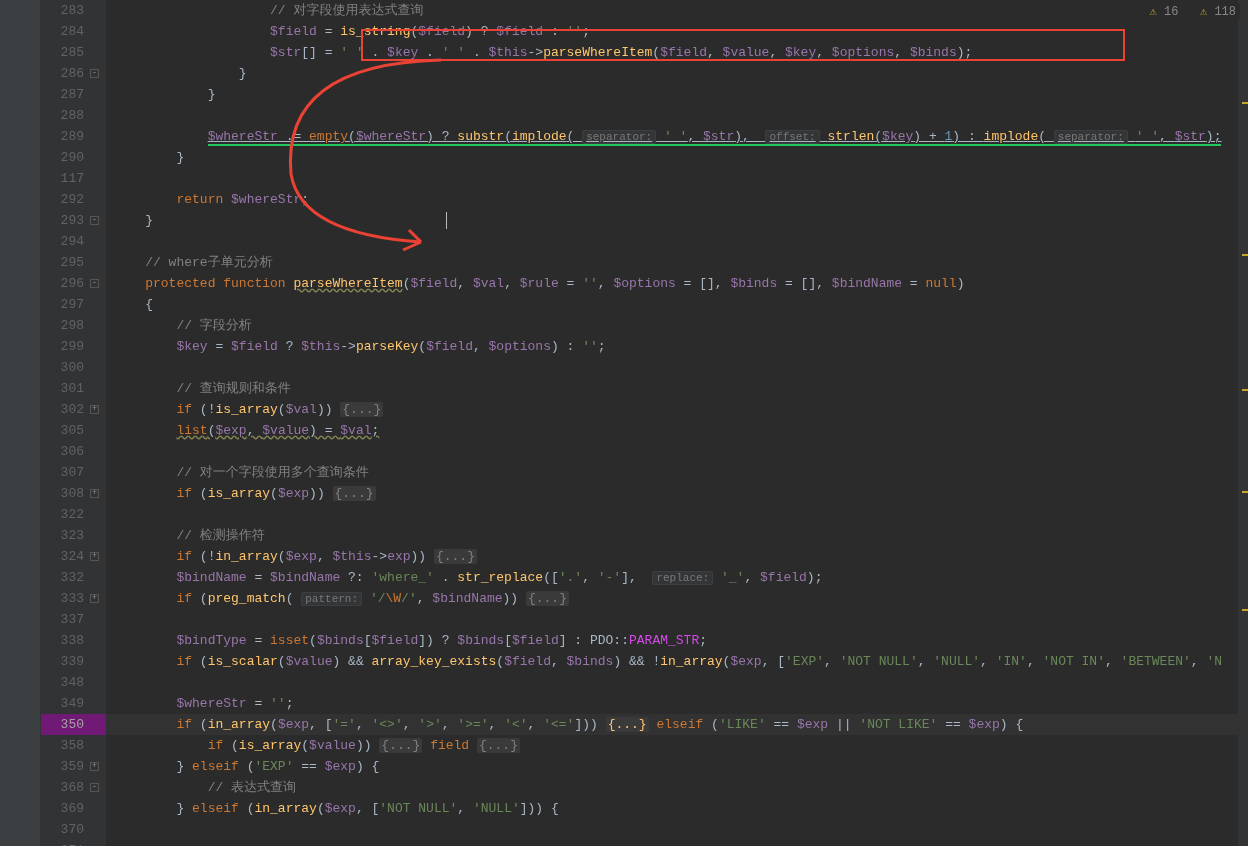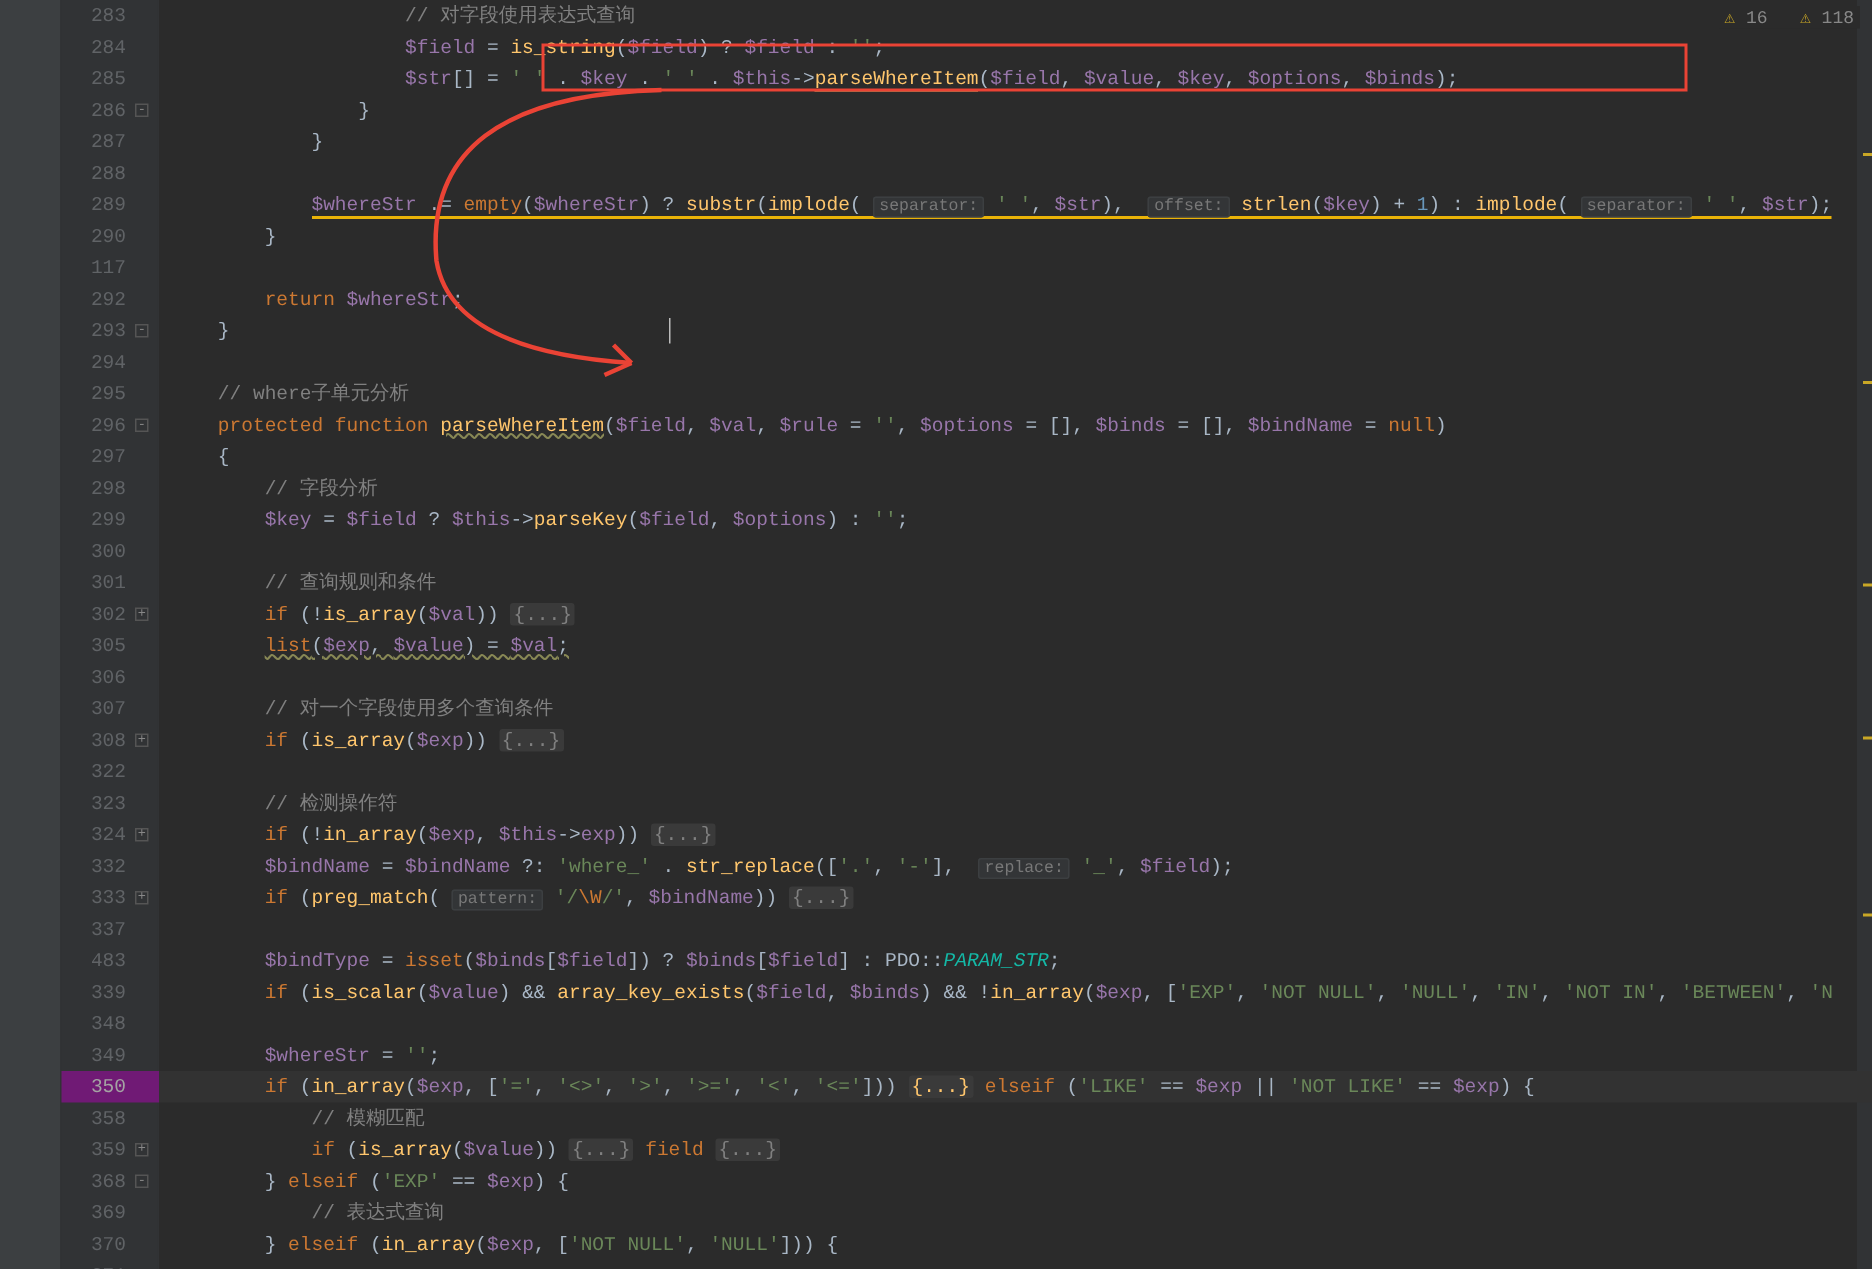--- a/index.html
+++ b/index.html
@@ -81,21 +81,21 @@
     position: relative;
   }
   .code .line.active { background: #323232; }
   .c  { color: #808080; }
   .v  { color: #9876aa; }
   .s  { color: #6a8759; }
   .k  { color: #cc7832; }
   .f  { color: #ffc66d; margin-top: 20px; }
   .fn { color: #ffc66d; text-decoration: none; }
   .n  { color: #6897bb; }
-  .ci { color: #14b8a6; font-style: italic; }
+  .ci { color: #d946ef; }
   .meth { color: #ffc66d; }
   .hint {
     background: #333537;
     border: 1px solid #3c3f41;
     padding: 0 3px;
     font-size: 11px;
     color: #787878;
     border-radius: 2px;
   }
   .escape { color: #cc7832; }
@@ -116,21 +116,22 @@
     left: 255px; top: 29px;
     width: 760px; height: 28px;
     border: 2px solid #ea4335;
     pointer-events: none;
     z-index: 5;
   }
   .call-underline {
     border-bottom: 1px solid #ffc66d;
   }
   .underline-red {
-    border-bottom: 2px solid #eab308;
+    border-bottom: 2px solid #22c55e;
+    text-decoration: underline;
   }
   .top-warns {
     position: absolute;
     top: 4px; right: 8px;
     font-size: 12px;
     color: #888;
     background: #2b2b2b;
     padding: 0 4px;
     z-index: 20;
   }
@@ -203,21 +204,21 @@
         <div class="line-n">305</div>
         <div class="line-n">306</div>
         <div class="line-n">307</div>
         <div class="line-n">308</div>
         <div class="line-n">322</div>
         <div class="line-n">323</div>
         <div class="line-n">324</div>
         <div class="line-n">332</div>
         <div class="line-n">333</div>
         <div class="line-n">337</div>
-        <div class="line-n">483</div>
+        <div class="line-n">338</div>
         <div class="line-n">339</div>
         <div class="line-n">348</div>
         <div class="line-n">349</div>
         <div class="line-n active">350</div>
         <div class="line-n">358</div>
         <div class="line-n">359</div>
         <div class="line-n">368</div>
         <div class="line-n">369</div>
         <div class="line-n">370</div>
         <div class="line-n">371</div>
@@ -269,21 +270,20 @@
         <div class="line"><span>        <span class="c">// 检测操作符</span></span></div>
         <div class="line"><span>        <span><span class="k">if </span><span>(!</span><span class="f">in_array</span><span>(</span><span class="v">$exp</span><span>, </span><span class="v">$this</span><span>-&gt;</span><span class="v">exp</span><span>)) </span><span class="fold-inline">{...}</span></span></span></div>
         <div class="line"><span>        <span><span class="v">$bindName</span><span> = </span><span class="v">$bindName</span><span> ?: </span><span class="s">'where_'</span><span> . </span><span class="f">str_replace</span><span>([</span><span class="s">'.'</span><span>, </span><span class="s">'-'</span><span>],  </span><span class="hint">replace:</span><span> </span><span class="s">'_'</span><span>, </span><span class="v">$field</span><span>);</span></span></span></div>
         <div class="line"><span>        <span><span class="k">if </span><span>(</span><span class="f">preg_match</span><span>( </span><span class="hint">pattern:</span><span> </span><span class="s">'/</span><span class="escape">\W</span><span class="s">/'</span><span>, </span><span class="v">$bindName</span><span>)) </span><span class="fold-inline">{...}</span></span></span></div>
         <div class="line"><span><span></span></span></div>
         <div class="line"><span>        <span><span class="v">$bindType</span><span> = </span><span class="k">isset</span><span>(</span><span class="v">$binds</span><span>[</span><span class="v">$field</span><span>]) ? </span><span class="v">$binds</span><span>[</span><span class="v">$field</span><span>] : PDO::</span><span class="ci">PARAM_STR</span><span>;</span></span></span></div>
         <div class="line"><span>        <span><span class="k">if </span><span>(</span><span class="f">is_scalar</span><span>(</span><span class="v">$value</span><span>) &amp;&amp; </span><span class="f">array_key_exists</span><span>(</span><span class="v">$field</span><span>, </span><span class="v">$binds</span><span>) &amp;&amp; !</span><span class="f">in_array</span><span>(</span><span class="v">$exp</span><span>, [</span><span class="s">'EXP'</span><span>, </span><span class="s">'NOT NULL'</span><span>, </span><span class="s">'NULL'</span><span>, </span><span class="s">'IN'</span><span>, </span><span class="s">'NOT IN'</span><span>, </span><span class="s">'BETWEEN'</span><span>, </span><span class="s">'N</span></span></span></div>
         <div class="line"><span><span></span></span></div>
         <div class="line"><span>        <span><span class="v">$whereStr</span><span> = </span><span class="s">''</span><span>;</span></span></span></div>
         <div class="line active"><span>        <span><span class="k">if </span><span>(</span><span class="f">in_array</span><span>(</span><span class="v">$exp</span><span>, [</span><span class="s">'='</span><span>, </span><span class="s">'&lt;&gt;'</span><span>, </span><span class="s">'&gt;'</span><span>, </span><span class="s">'&gt;='</span><span>, </span><span class="s">'&lt;'</span><span>, </span><span class="s">'&lt;='</span><span>])) </span><span class="fold-inlineY">{...}</span><span> </span><span class="k">elseif </span><span>(</span><span class="s">'LIKE'</span><span> == </span><span class="v">$exp</span><span> || </span><span class="s">'NOT LIKE'</span><span> == </span><span class="v">$exp</span><span>) {</span></span></span></div>
-        <div class="line"><span>            <span class="c">// 模糊匹配</span></span></div>
         <div class="line"><span>            <span><span class="k">if </span><span>(</span><span class="f">is_array</span><span>(</span><span class="v">$value</span><span>)) </span><span class="fold-inline">{...}</span><span> </span><span class="k">field </span><span class="fold-inline">{...}</span></span></span></div>
         <div class="line"><span>        <span><span>} </span><span class="k">elseif </span><span>(</span><span class="s">'EXP'</span><span> == </span><span class="v">$exp</span><span>) {</span></span></span></div>
         <div class="line"><span>            <span class="c">// 表达式查询</span></span></div>
         <div class="line"><span>        <span><span>} </span><span class="k">elseif </span><span>(</span><span class="f">in_array</span><span>(</span><span class="v">$exp</span><span>, [</span><span class="s">'NOT NULL'</span><span>, </span><span class="s">'NULL'</span><span>])) {</span></span></span></div>
       </div>
     <div class="box-anno"></div>
     <svg class="arrow-svg">
       <path d="M 160 16 Q 0 20 10 130 Q 20 190 140 198" stroke="#ea4335" stroke-width="3" fill="none"></path>
       <path d="M 140 198 L 128 186 M 140 198 L 122 206" stroke="#ea4335" stroke-width="3" fill="none"></path>
     </svg>

